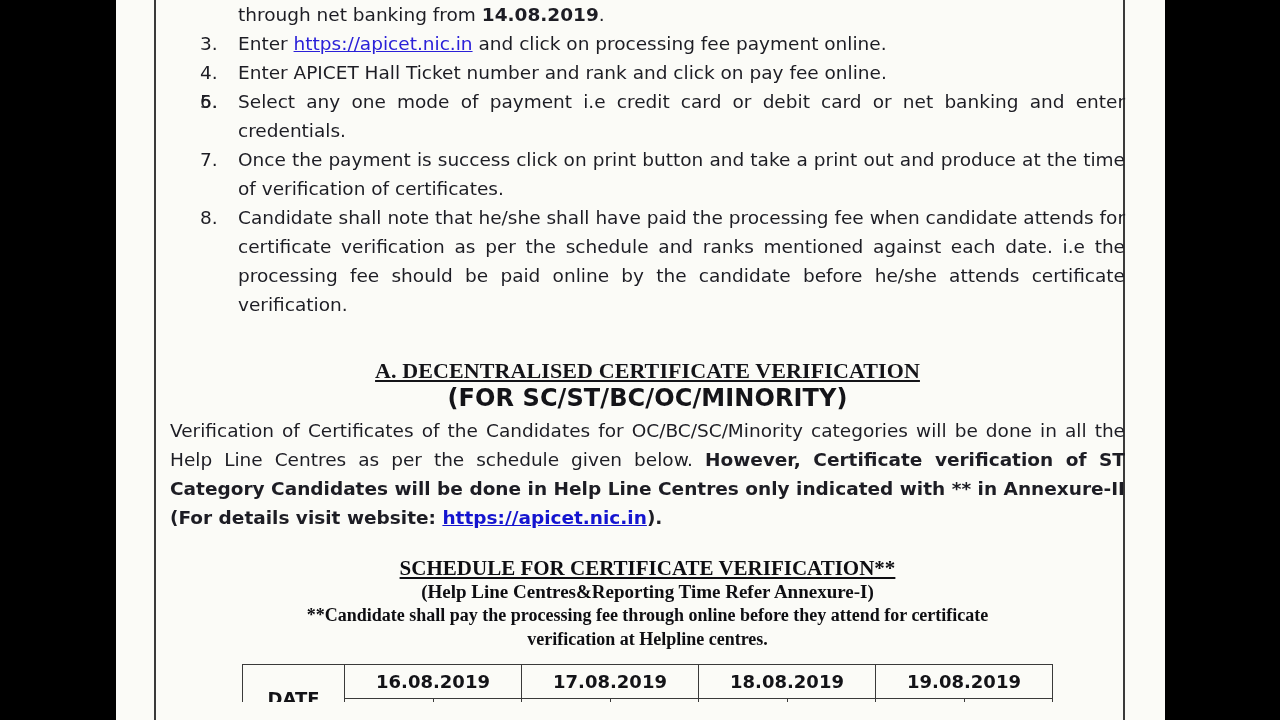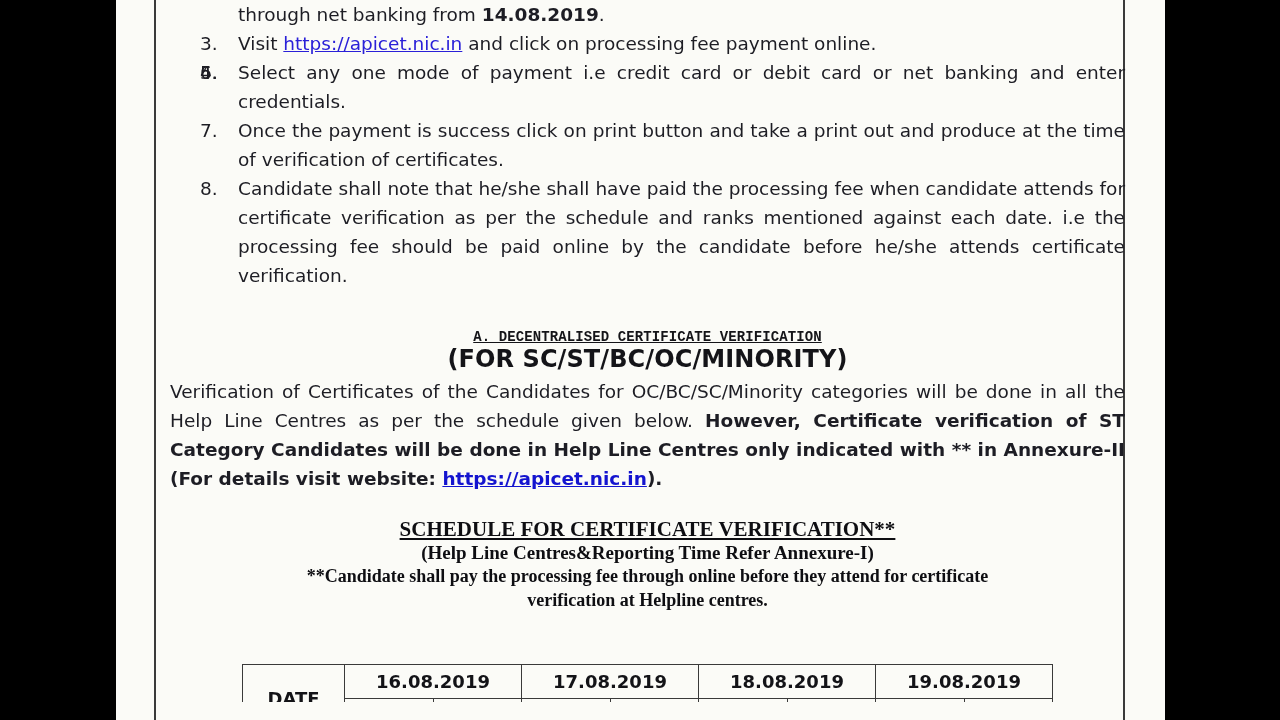--- a/index.html
+++ b/index.html
@@ -95,23 +95,23 @@
     margin: 0;
     text-align: justify;
     text-justify: inter-word;
   }
 
   .gap-sm { height: 9px; }
   .gap-md { height: 24px; }
   .gap-lg { height: 30px; }
 
   .head-sans-ul {
-    font-family: Liberation Mono, monospace;
-    font-weight: bold;
-    font-size: 14px;
+    font-family: Liberation Serif, serif;
+    font-weight: bold;
+    font-size: 22px;
     letter-spacing: 0.1px;
     color: #141418;
     text-align: center;
     text-decoration: underline;
   }
   .head-sans {
     font-family: "DejaVu Sans", sans-serif;
     font-weight: bold;
     font-size: 24px;
     letter-spacing: 0.1px;
@@ -192,25 +192,25 @@
 
     <div id="content">
 
       <div class="body-text" style="padding-left:68px;">
         <span>through net banking from </span><b>14.08.2019</b><span>.</span>
       </div>
 
       <ol class="steps body-text">
 
         <li>
-          <span class="num">3.</span><span>Visit </span><a class="doclink" href="#">https://apicet.nic.in</a><span>  and click on processing fee payment online.</span>
-        </li>
-
-        <li>
-          <span class="num">4.</span>
+          <span class="num">3.</span><span>Enter </span><a class="doclink" href="#">https://apicet.nic.in</a><span>  and click on processing fee payment online.</span>
+        </li>
+
+        <li>
+          <span class="num">4.</span><span>Enter APICET Hall Ticket number and rank and click on pay fee online.</span>
         </li>
 
         <li>
           <span class="num">5.</span>
         </li>
 
         <li>
           <span class="num">6.</span><span>Select any one mode of payment i.e credit card or debit card or net banking and enter credentials.</span>
         </li>
 

